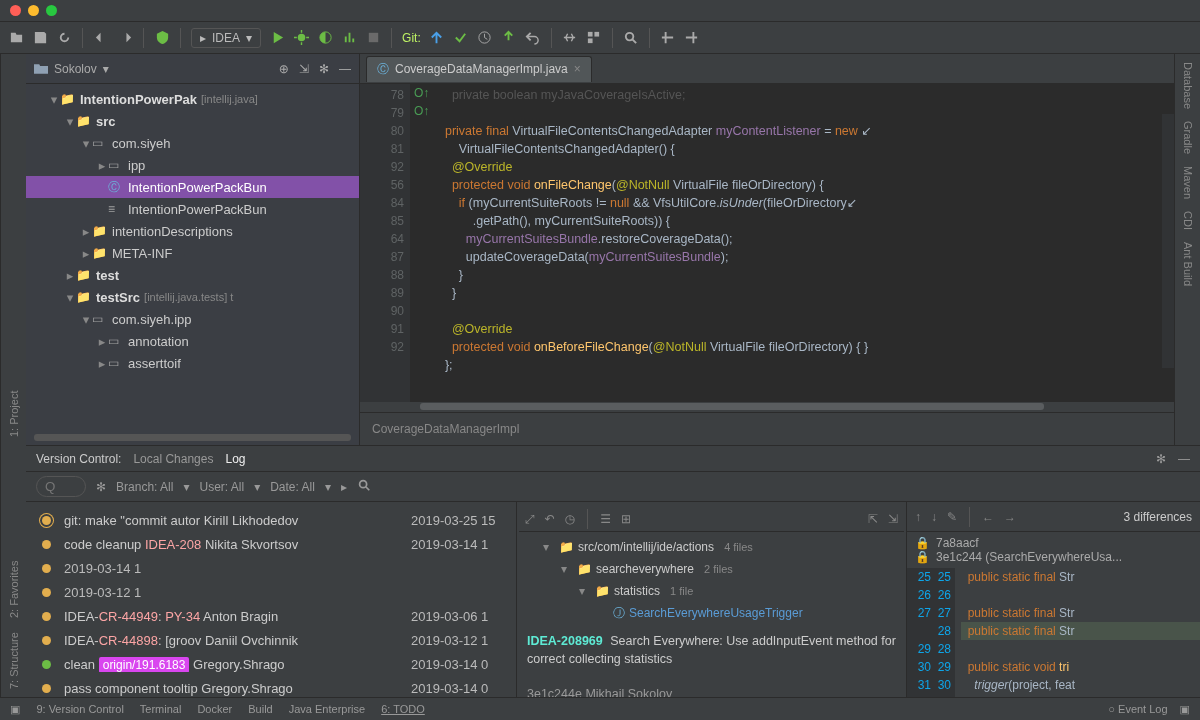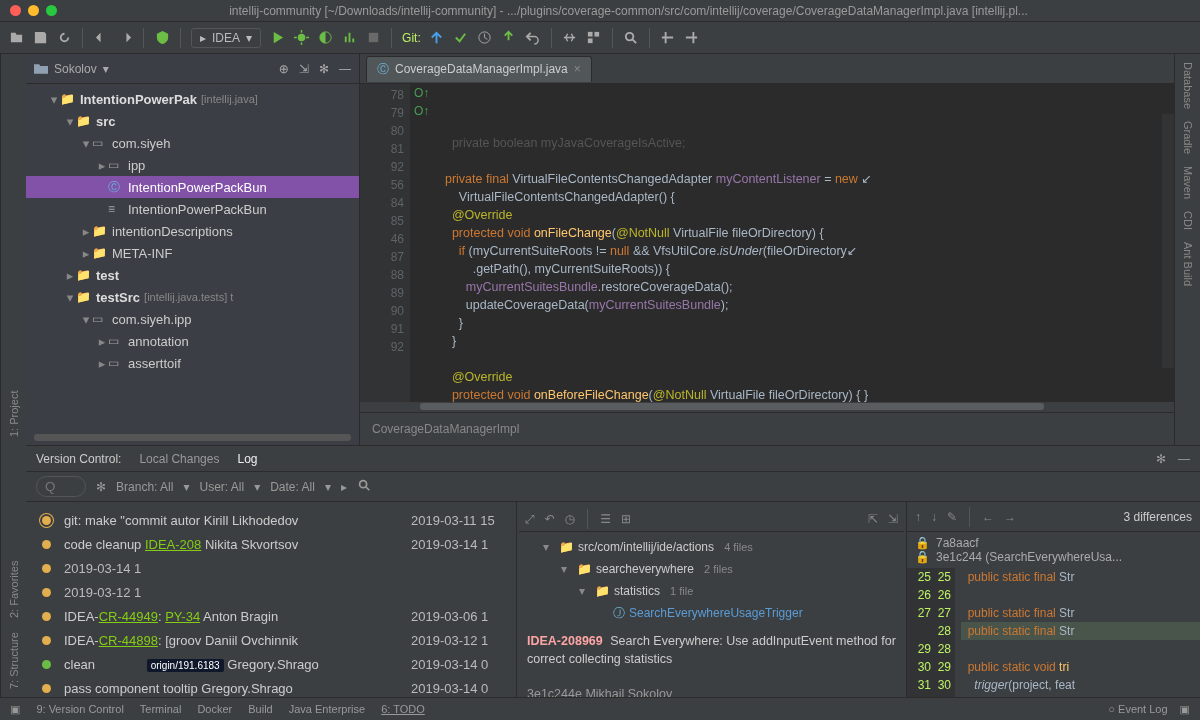--- a/index.html
+++ b/index.html
@@ -41,56 +41,56 @@
 .fold { fill:#8fa0b3; }
 .treeScroll { position:absolute; bottom:4px; left:8px; right:8px; height:7px; background:#555; border-radius:3px; }
 
 
 .editor { flex:1; background:#2b2b2b; display:flex; flex-direction:column; position:relative; }
 .tabs { height:30px; background:#3c3f41; display:flex; align-items:center; border-bottom:1px solid #2b2b2b; padding-left:6px; }
 .tab { display:flex; align-items:center; gap:6px; padding:4px 10px; border:1px solid #2b2b2b; border-bottom:none; background:#515658; color:#ccc; font-size:12px; border-radius:3px 3px 0 0; }
 .gutter { width:50px; background:#313335; color:#5f6364; text-align:right; padding:2px 6px 0 0; font-family:Menlo,Consolas,monospace; font-size:12px; line-height:18px; }
 .gutterExtra { position:absolute; left:54px; top:0; width:20px; font-family:Menlo,Consolas,monospace; font-size:12px; line-height:18px; color:#499c54; }
 .codewrap { display:flex; flex:1; overflow:hidden; font-family:Menlo,Consolas,monospace; font-size:12.5px; position:relative; }
-.code { flex:1; padding:2px 0 8px 28px; line-height:18px; white-space:pre; color:#a9b7c6; overflow:hidden;margin-top:48px; }
+.code { flex:1; padding:2px 0 8px 28px; line-height:18px; white-space:pre; color:#a9b7c6; overflow:hidden; }
 .kw { color:#cc7832; } .ann { color:#bbb529; } .mtd { color:#ffc66d; } .fld { color:#9876aa; } .it { font-style:italic; }
 .editorScroll { height:10px; background:#3c3f41; position:relative; }
 .editorScroll div { position:absolute; left:60px; right:130px; top:1px; height:7px; background:#5a5d5f; border-radius:3px; }
 .crumbs { height:24px; background:#3c3f41; display:flex; align-items:center; padding:16px 12px; color:#888; border-top:1px solid #2b2b2b; }
 .editorRight { position:absolute; right:0; top:30px; bottom:34px; width:12px; background:#313335; }
 
 
 .bottom { height:252px; background:#3c3f41; border-top:1px solid #2b2b2b; display:flex; flex-direction:column; }
-.vctabs { height:26px; display:flex; align-items:center; padding:0 10px; gap:18px; color:#999; border-bottom:1px solid #2b2b2b; }
+.vctabs { height:26px; display:flex; align-items:center; padding:0 10px; gap:12px; color:#999; border-bottom:1px solid #2b2b2b; }
 .vctabs .active { color:#eee; }
 .vctabs .right { margin-left:auto; display:flex; gap:12px; }
 .filterbar { height:30px; display:flex; align-items:center; padding:0 10px; gap:10px; color:#999; border-bottom:1px solid #2b2b2b; }
 .filterbar .search { border:1px solid #555; border-radius:12px; padding:2px 8px; width:50px; background:transparent; color:#ccc; }
 .vcbody { flex:1; display:flex; overflow:hidden; }
 .commitlist { width:490px; overflow:hidden; padding:6px 0 0 10px; font-size:13px; }
 .commitrow { display:flex; align-items:center; height:24px; gap:8px; white-space:nowrap; }
 .graph { width:20px; display:flex; justify-content:center; }
 .graph div { width:9px; height:9px; border-radius:50%; background:#e2ae4e; }
 .graph.sel div { background:#e2ae4e; box-shadow:0 0 0 2px #3c3f41, 0 0 0 3px #e2ae4e;}
 .commit-msg { flex:1; overflow:hidden; text-overflow:ellipsis; color:#ccc; }
 .commit-date { color:#bbb; width:105px; white-space:nowrap; }
-.lk { color:#84cc16; text-decoration:underline; }
-.tag { background:#0f172a; color:#fff; font-size:10px; padding:1px 4px; border-radius:2px;margin-left:48px; }
+.lk { color:#fca5a5; }
+.tag { background:#d946ef; color:#fff; font-size:12px; padding:1px 4px; border-radius:2px; }
 .changed { width:390px; border-left:1px solid #2b2b2b; padding:4px 2px; overflow:hidden; }
 .changed .tb { height:26px; display:flex; align-items:center; gap:10px; padding:0 6px; color:#888; border-bottom:1px solid #2b2b2b; margin-bottom:4px; }
 .cnode { display:flex; align-items:center; height:22px; color:#ccc; font-size:12px; white-space:nowrap; }
 .cmsg { padding:8px 8px; font-family:Menlo,Consolas,monospace; color:#ccc; font-size:12.5px; line-height:17px; }
-.cmsg .iss { color:#fca5a5; font-weight:bold; }
+.cmsg .iss { color:#5eead4; font-weight:bold; }
 .diff { flex:1; border-left:1px solid #2b2b2b; display:flex; flex-direction:column; overflow:hidden; }
 .difftb { height:30px; display:flex; align-items:center; padding:0 8px; gap:10px; color:#888; border-bottom:1px solid #2b2b2b; }
 .difftb .right { margin-left:auto; }
 .diffhead { padding:4px 8px; color:#aaa; font-size:12px; }
 .diffhead .lock { color:#888; margin-right:6px; }
 .diffcode { flex:1; font-family:Menlo,Consolas,monospace; font-size:12px; line-height:18px; display:flex; overflow:hidden; }
-.dg { width:48px; background:#313335; color:#bef264; text-align:right; }
+.dg { width:48px; background:#313335; color:#0ea5e9; text-align:right; }
 .dg div { padding-right:4px; }
 .dg div span { display:inline-block; width:20px; }
 .dc { flex:1; padding-left:6px; white-space:pre; overflow:hidden; color:#a9b7c6; }
 .dc .hl { background:#49544a; display:inline-block; width:100%; }
 
 
 .status { height:23px; background:#3c3f41; border-top:1px solid #2b2b2b; display:flex; align-items:center; padding:0 10px; gap:16px; color:#999; font-size:11px; }
 .status .r { margin-left:auto; display:flex; gap:12px; align-items:center; }
 svg { fill:currentColor; }
 
@@ -102,21 +102,20 @@
 </style>
 </head>
 <body>
 
 <div class="titlebar">
   <div class="dots">
     <div class="dot r"></div>
     <div class="dot y"></div>
     <div class="dot g"></div>
   </div>
-  <div class="titletext">intellij-community [~/Downloads/intellij-community] - .../plugins/coverage-common/src/com/intellij/coverage/CoverageDataManagerImpl.java [intellij.pl...</div>
 </div>
 
 <div class="toolbar">
   <span class="icon">
       <svg viewBox="0 0 16 16">
         <path d="M2 3h5l1 2h6v8H2z"></path>
       </svg>
     </span>
   <span class="icon">
       <svg viewBox="0 0 16 16">
@@ -347,21 +346,21 @@
           <div>79</div>
           <div>80</div>
           <div></div>
           <div></div>
           <div>81</div>
           <div>92</div>
           <div>56</div>
           <div></div>
           <div>84</div>
           <div>85</div>
-          <div>46</div>
+          <div>64</div>
           <div>87</div>
           <div>88</div>
           <div>89</div>
           <div>90</div>
           <div>91</div>
           <div>92</div>
         </div>
       <div class="gutterExtra" id="gutterExtra">
           <div></div>
           <div></div>
@@ -435,21 +434,21 @@
   </div>
 
   <div class="vcbody">
 
     <div class="commitlist" id="commits">
         <div class="commitrow">
           <div class="graph sel">
             <div style="background:#e2ae4e"></div>
           </div>
           <div class="commit-msg">git: make "commit autor Kirill Likhodedov</div>
-          <div class="commit-date">2019-03-11 15</div>
+          <div class="commit-date">2019-03-25 15</div>
         </div>
         <div class="commitrow">
           <div class="graph">
             <div style="background:#e2ae4e"></div>
           </div>
           <div class="commit-msg">code cleanup <span class="lk">IDEA-208</span> Nikita Skvortsov</div>
           <div class="commit-date">2019-03-14 1</div>
         </div>
         <div class="commitrow">
           <div class="graph">

